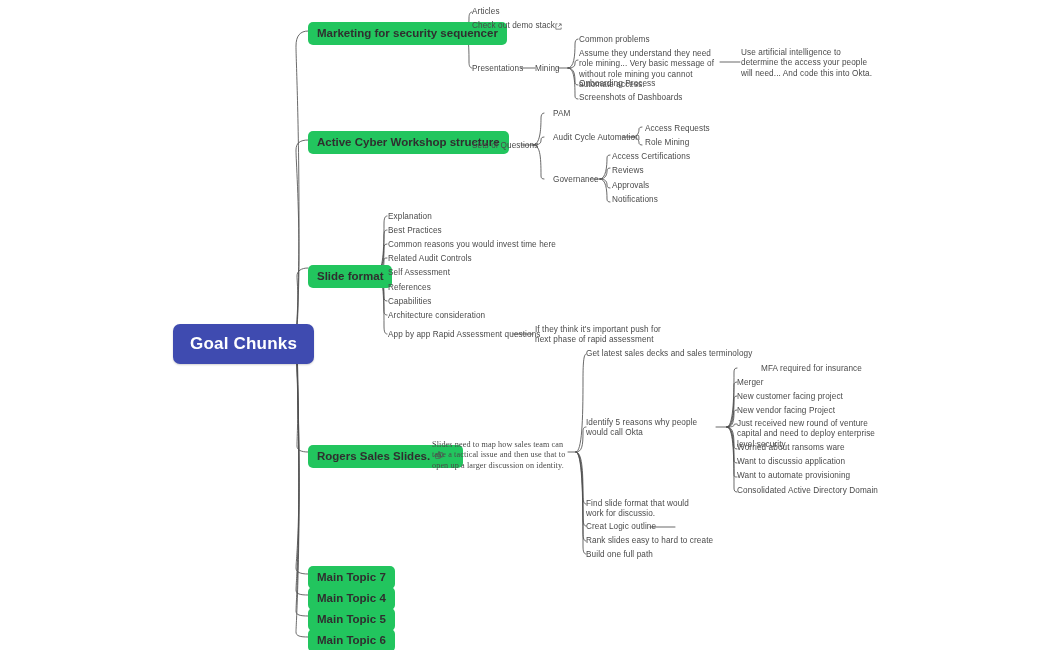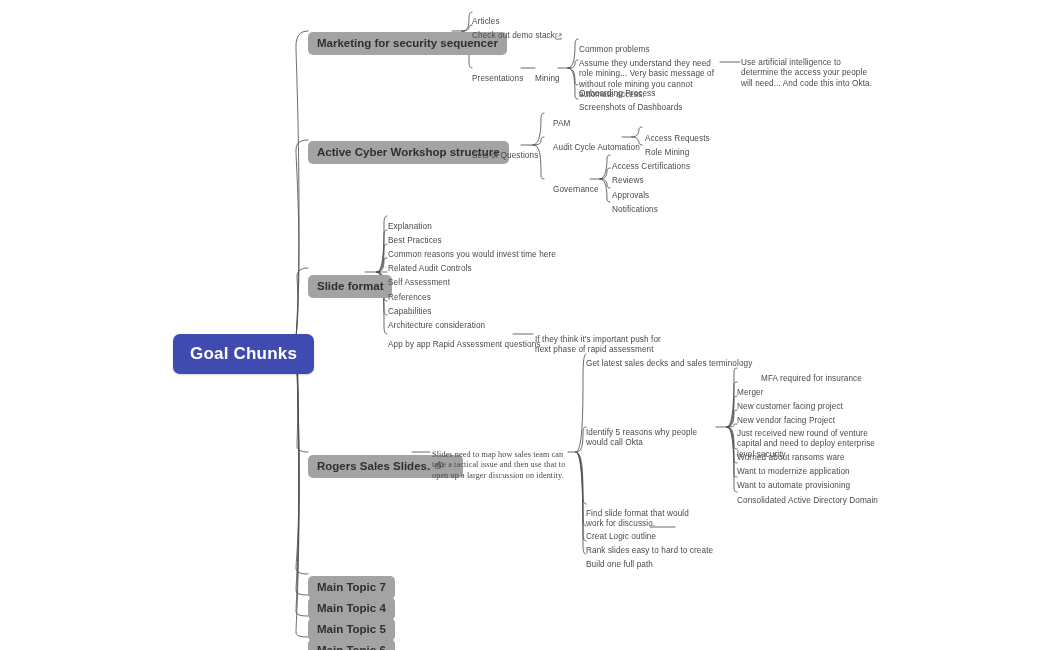--- a/index.html
+++ b/index.html
@@ -26,36 +26,35 @@
     position: absolute;
     left: 0; top: 0;
     width: 1050px;
     height: 650px;
     pointer-events: none;
   }
   .node {
     position: absolute;
     white-space: pre;
     line-height: 1.25;
-    margin-top: 10px;
   }
   
   .root {
     background: #3f4bb0;
     color: #ffffff;
     font-size: 17px;
     font-weight: bold;
     padding: 9px 17px 10px 17px;
     border-radius: 7px;
     letter-spacing: 0.2px;
     box-shadow: 0 1px 2px rgba(0,0,0,0.18);
   }
   
   .pill {
-    background: #a3a3a3;
+    background: #22c55e;
     color: #2f2f2f;
     font-size: 11.5px;
     font-weight: bold;
     padding: 4px 9px 5px 9px;
     border-radius: 5px;
     display: inline-flex;
     align-items: center;
     gap: 5px;
   }
   
@@ -230,21 +229,21 @@
   </div>
   <div class="node leaf wrap" style="left:432px; top:440px; width:136px;font-family:Liberation Serif, serif;">Slides need to map how sales team can take a tactical issue and then use that to open up a larger discussion on identity.</div>
   <div class="node leaf" style="left:586px; top:349px;">Get latest sales decks and sales terminology</div>
   <div class="node leaf wrap" style="left:586px; top:418px; width:128px;">Identify 5 reasons why people would call Okta</div>
   <div class="node leaf" style="left:737px; top:364px;padding-left:24px;">MFA required for insurance</div>
   <div class="node leaf" style="left:737px; top:378px;">Merger</div>
   <div class="node leaf" style="left:737px; top:392px;">New customer facing project</div>
   <div class="node leaf" style="left:737px; top:406px;">New vendor facing Project</div>
   <div class="node leaf wrap" style="left:737px; top:419px; width:140px;">Just received new round of venture capital and need to deploy enterprise level security</div>
   <div class="node leaf" style="left:737px; top:443px;">Worried about ransoms ware</div>
-  <div class="node leaf" style="left:737px; top:457px;">Want to modernize application</div>
+  <div class="node leaf" style="left:737px; top:457px;">Want to discussio application</div>
   <div class="node leaf" style="left:737px; top:471px;">Want to automate provisioning</div>
   <div class="node leaf" style="left:737px; top:486px;">Consolidated Active Directory Domain</div>
   <div class="node leaf wrap" style="left:586px; top:499px; width:118px;">Find slide format that would work for discussio.</div>
   <div class="node leaf" style="left:586px; top:522px;">Creat Logic outline</div>
   <div class="node leaf" style="left:586px; top:536px;">Rank slides easy to hard to create</div>
   <div class="node leaf" style="left:586px; top:550px;">Build one full path</div>
 
   <div class="node pill" style="left:308px; top:566px;">
     <span>Main Topic 7</span>
   </div>

